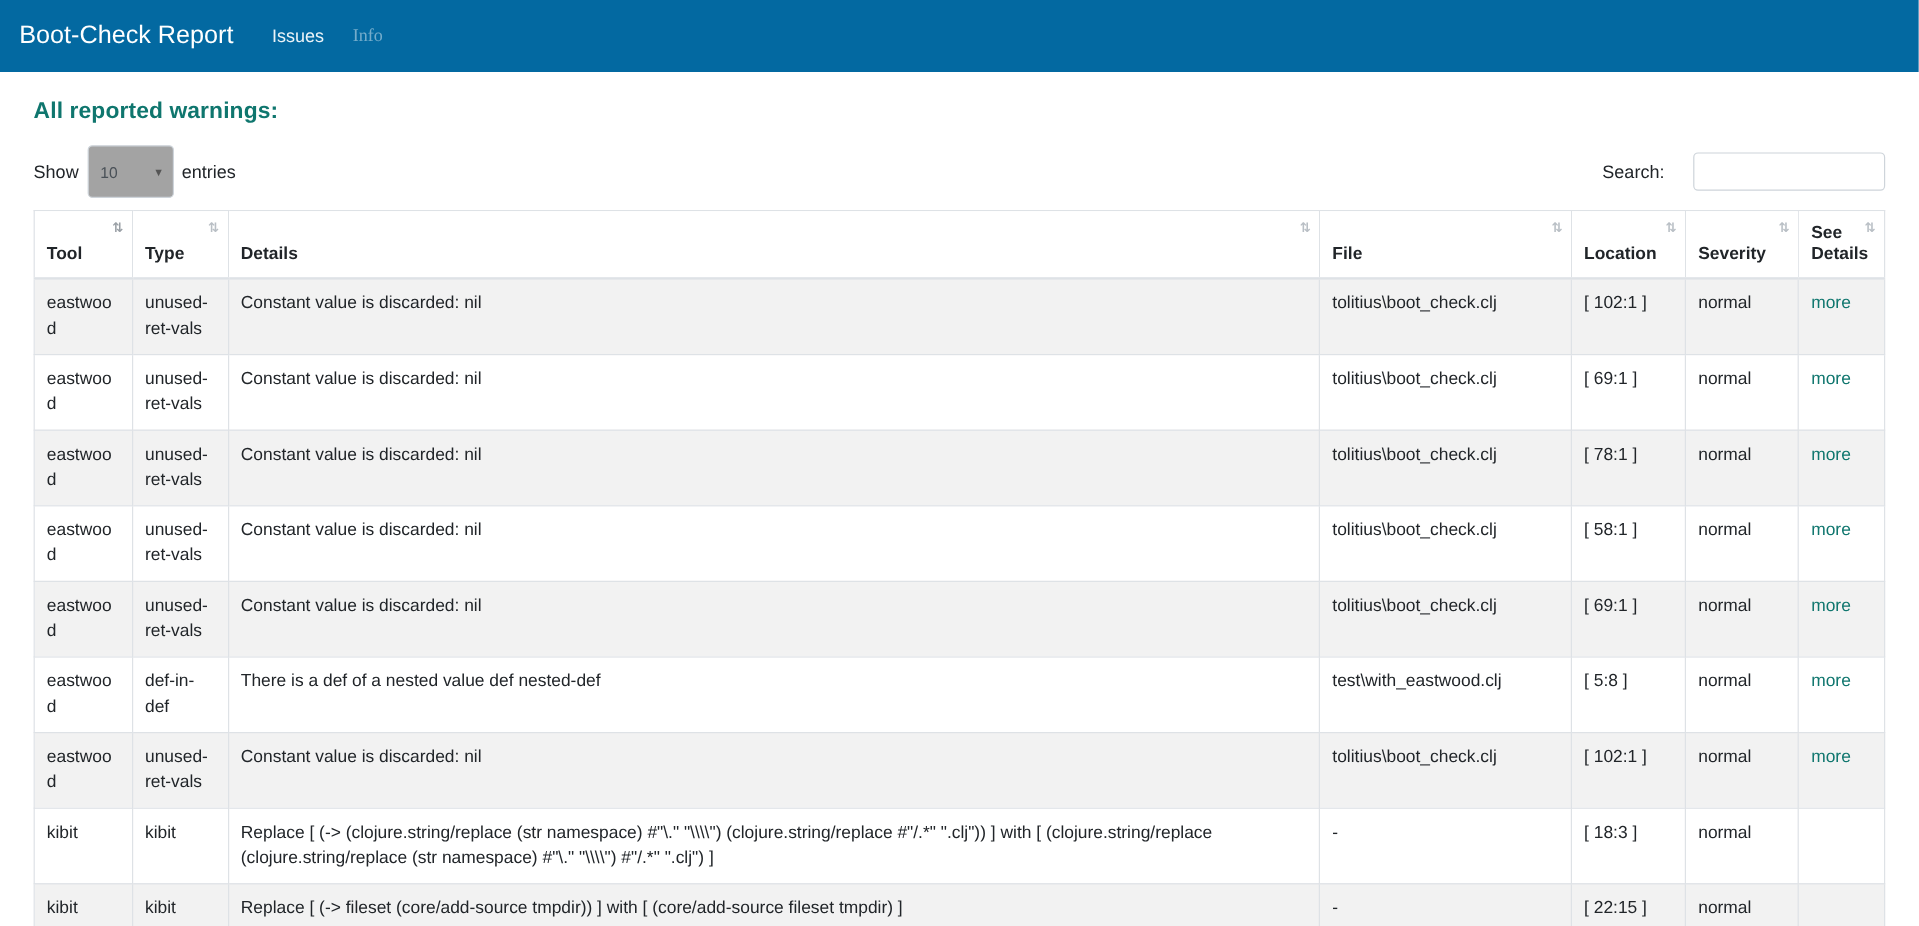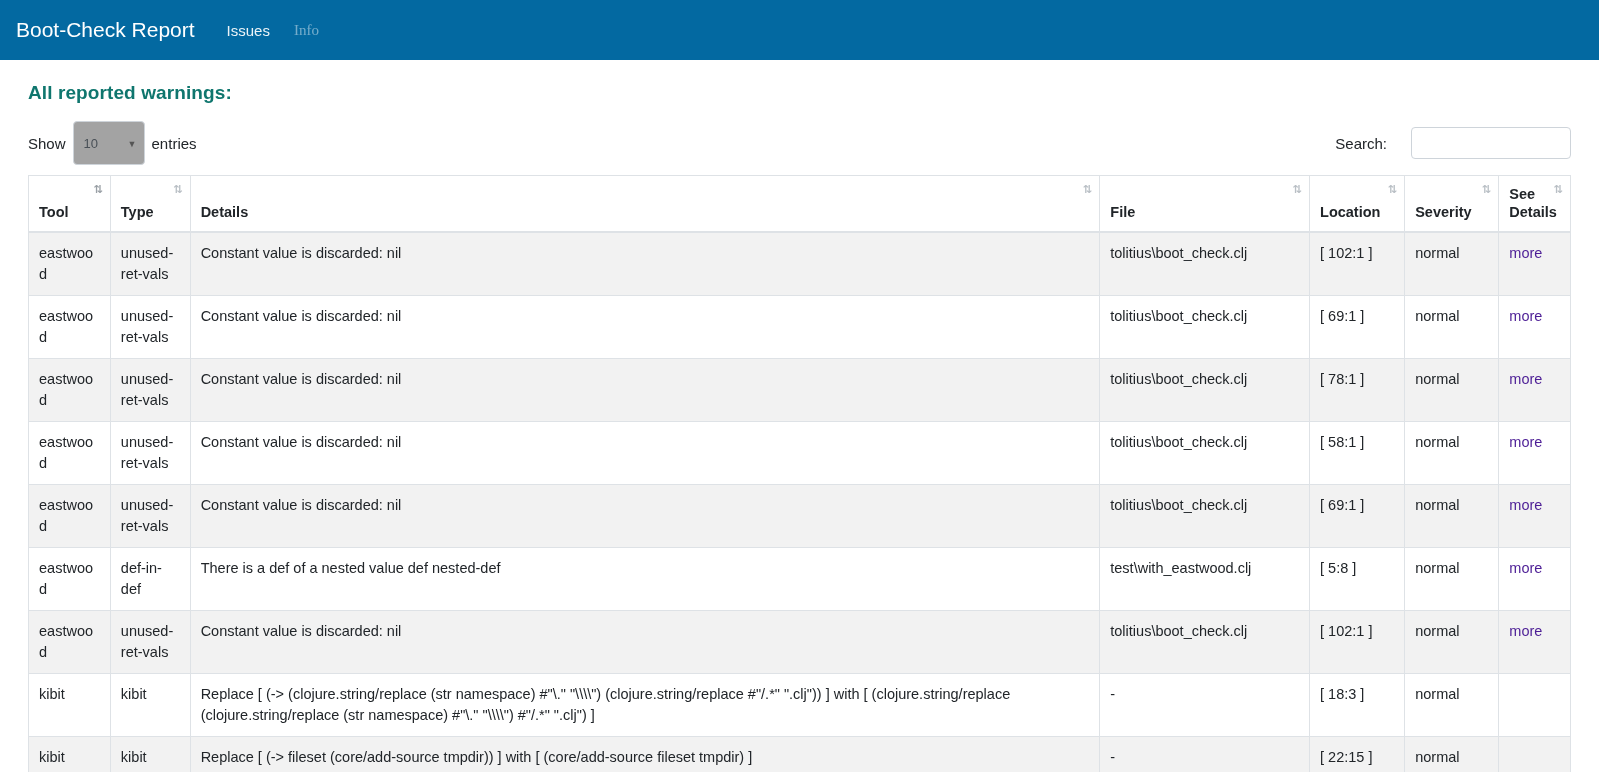--- a/index.html
+++ b/index.html
@@ -156,21 +156,21 @@
     font-size: 14.5px;
     color: #212529;
     vertical-align: top;
     line-height: 1.45;
     word-wrap: break-word;
     overflow-wrap: break-word;
   }
   table.dt tbody tr.odd td { background: #f2f2f2; }
   table.dt tbody tr.even td { background: #ffffff; }
 
-  a.more-link { color: #4c1d95; text-decoration: none; }
+  a.more-link { color: #0f766e; text-decoration: none; }
 
   
   col.c-tool    { width: 80px; }
   col.c-type    { width: 78px; }
   col.c-message { width: 889px; }
   col.c-file    { width: 205px; }
   col.c-loc     { width: 93px; }
   col.c-sev     { width: 92px; }
   col.c-see     { width: 70px; }
 </style>

